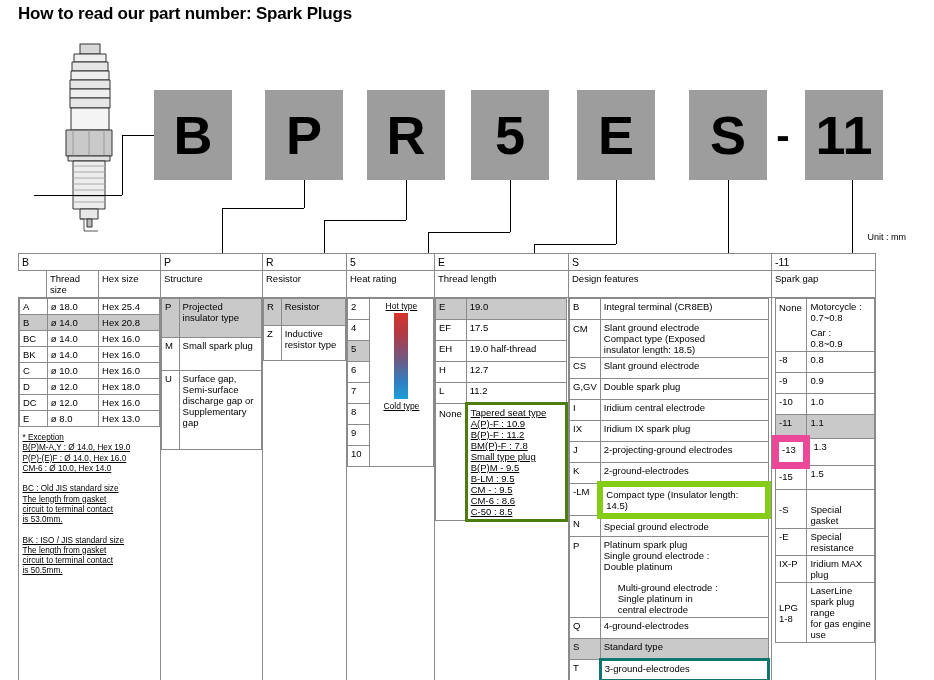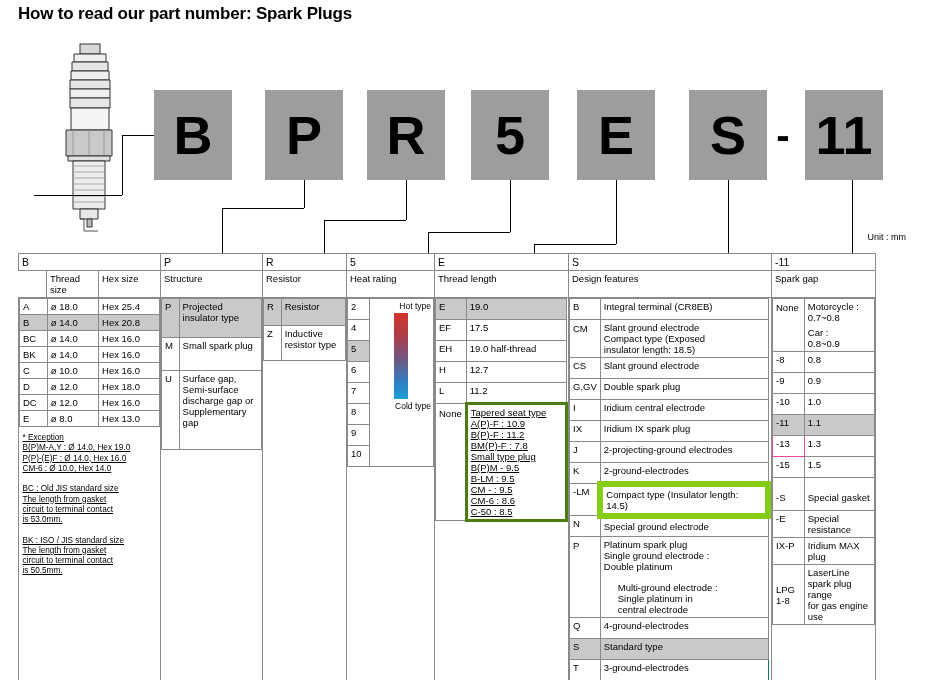--- a/index.html
+++ b/index.html
@@ -48,21 +48,21 @@
   .ctr{text-align:center;}
   .sel{background:#c9c9c9;}
   .bold{font-weight:bold;}
   .nb{border:none !important;}
   .tiny{font-size:8.2px;line-height:1.25;text-decoration:underline;}
   .gradbar{
     width:14px;height:86px;
     background:linear-gradient(to bottom,#d4352b 0%,#b03a46 25%,#6d5a86 55%,#2f7fc1 80%,#1e9fd6 100%);
     margin:2px auto;
   }
-  .heat-label{font-size:8.5px;text-align:right;}
+  .heat-label{font-size:8.5px;text-align:center;text-decoration:underline;}
 </style>
 </head>
 <body>
 
 <div class="title">How to read our part number: Spark Plugs</div>
 
 <div class="plug">
   <svg width="98" height="200" viewBox="0 0 98 200">
     <g stroke="#333" fill="none" stroke-width="1">
 
@@ -438,21 +438,21 @@
         <tr>
                 <td class="ctr bold" style="border:1px solid #8a8a8a;height:16px;">Q</td>
                 <td style="border:1px solid #8a8a8a">4-ground-electrodes</td>
               </tr>
         <tr>
                 <td class="ctr bold sel" style="border:1px solid #8a8a8a;height:16px;">S</td>
                 <td class="sel" style="border:1px solid #8a8a8a">Standard type</td>
               </tr>
         <tr>
                 <td class="ctr bold" style="border:1px solid #8a8a8a;height:16px;">T</td>
-                <td style="border:1px solid #0f766e">3-ground-electrodes</td>
+                <td style="border:3px solid #0f766e">3-ground-electrodes</td>
               </tr>
         <tr>
                 <td class="ctr bold" style="border:1px solid #8a8a8a;height:16px;">U</td>
                 <td style="border:1px solid #8a8a8a">Semi-surface discharge gap</td>
               </tr>
 
       </tbody>
           </table>
     </td>
 
@@ -482,21 +482,21 @@
               </tr>
         <tr>
                 <td class="ctr bold" style="border:1px solid #8a8a8a;height:16px;">-10</td>
                 <td style="border:1px solid #8a8a8a">1.0</td>
               </tr>
         <tr>
                 <td class="ctr bold sel" style="border:1px solid #8a8a8a;height:16px;">-11</td>
                 <td class="sel" style="border:1px solid #8a8a8a">1.1</td>
               </tr>
         <tr>
-                <td class="ctr bold" style="border:1px solid #ec4899;height:16px;">-13</td>
+                <td class="ctr bold" style="border:7px solid #ec4899;height:16px;">-13</td>
                 <td style="border:1px solid #8a8a8a">1.3</td>
               </tr>
         <tr>
                 <td class="ctr bold" style="border:1px solid #8a8a8a;height:16px;">-15</td>
                 <td style="border:1px solid #8a8a8a">1.5</td>
               </tr>
         <tr>
                 <td class="ctr bold" style="border:1px solid #8a8a8a;height:16px;padding-top:14px;">-S</td>
                 <td style="border:1px solid #8a8a8a;padding-top:14px;">Special gasket</td>
               </tr>

